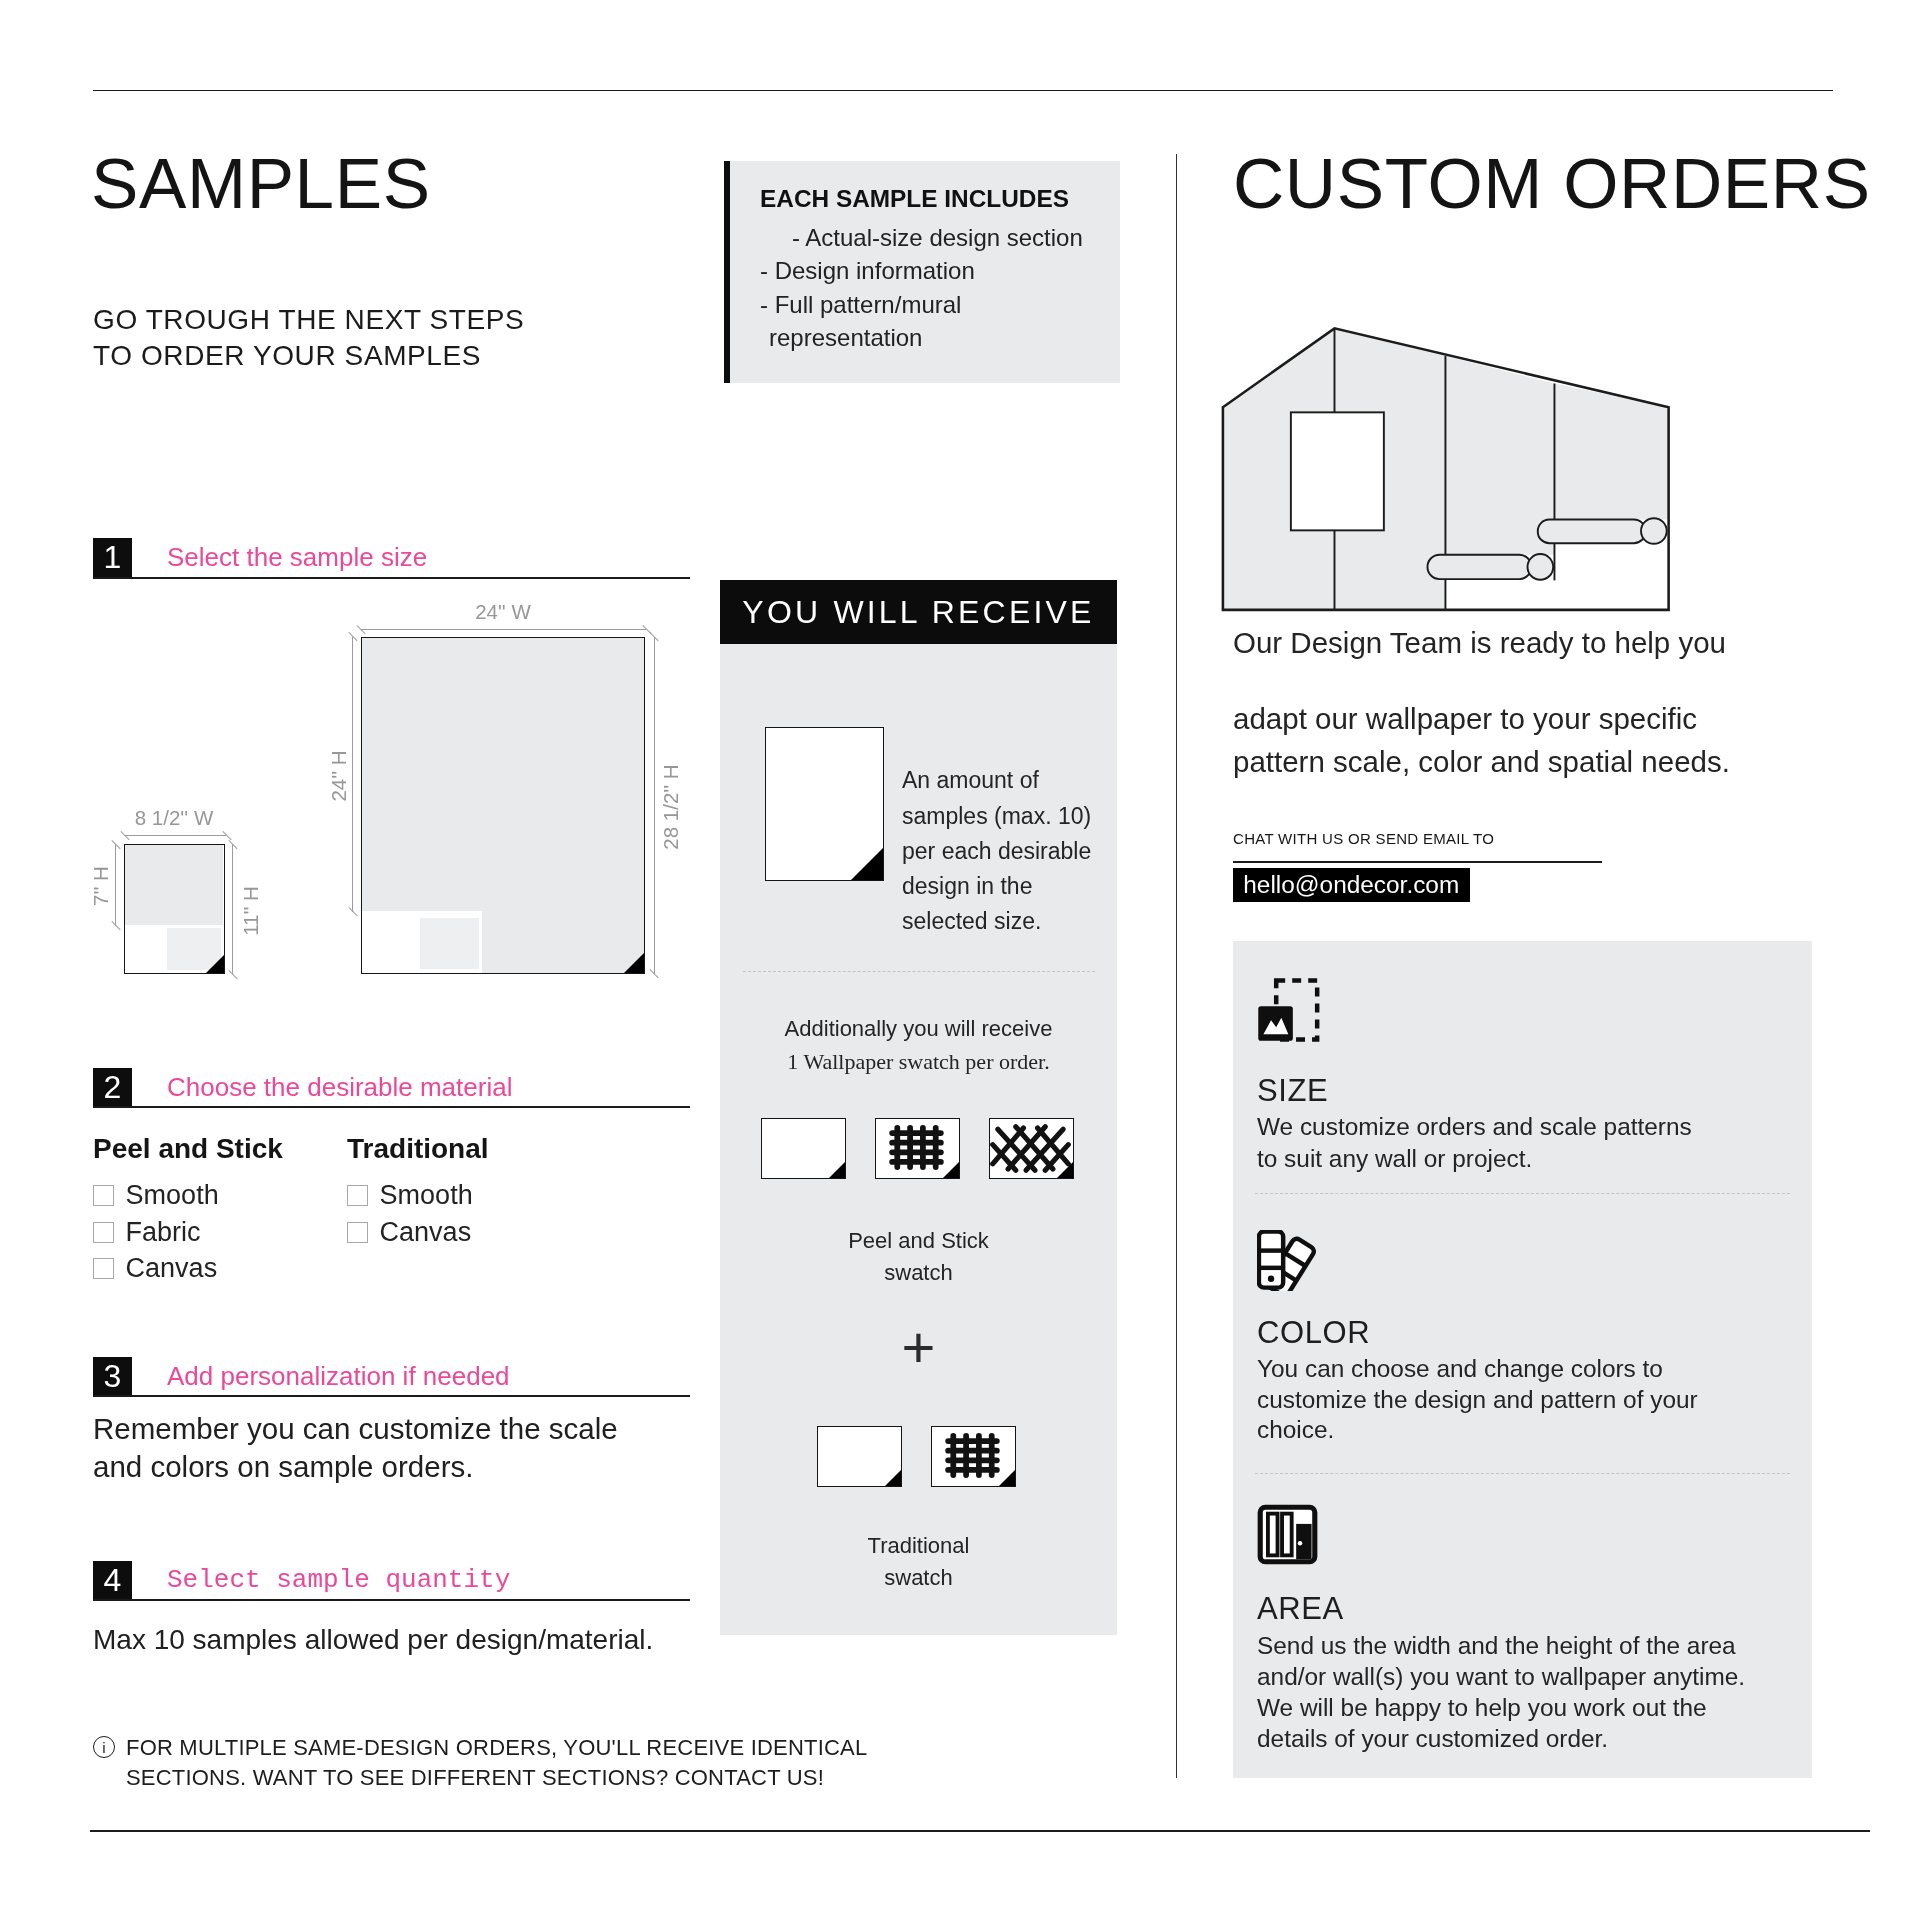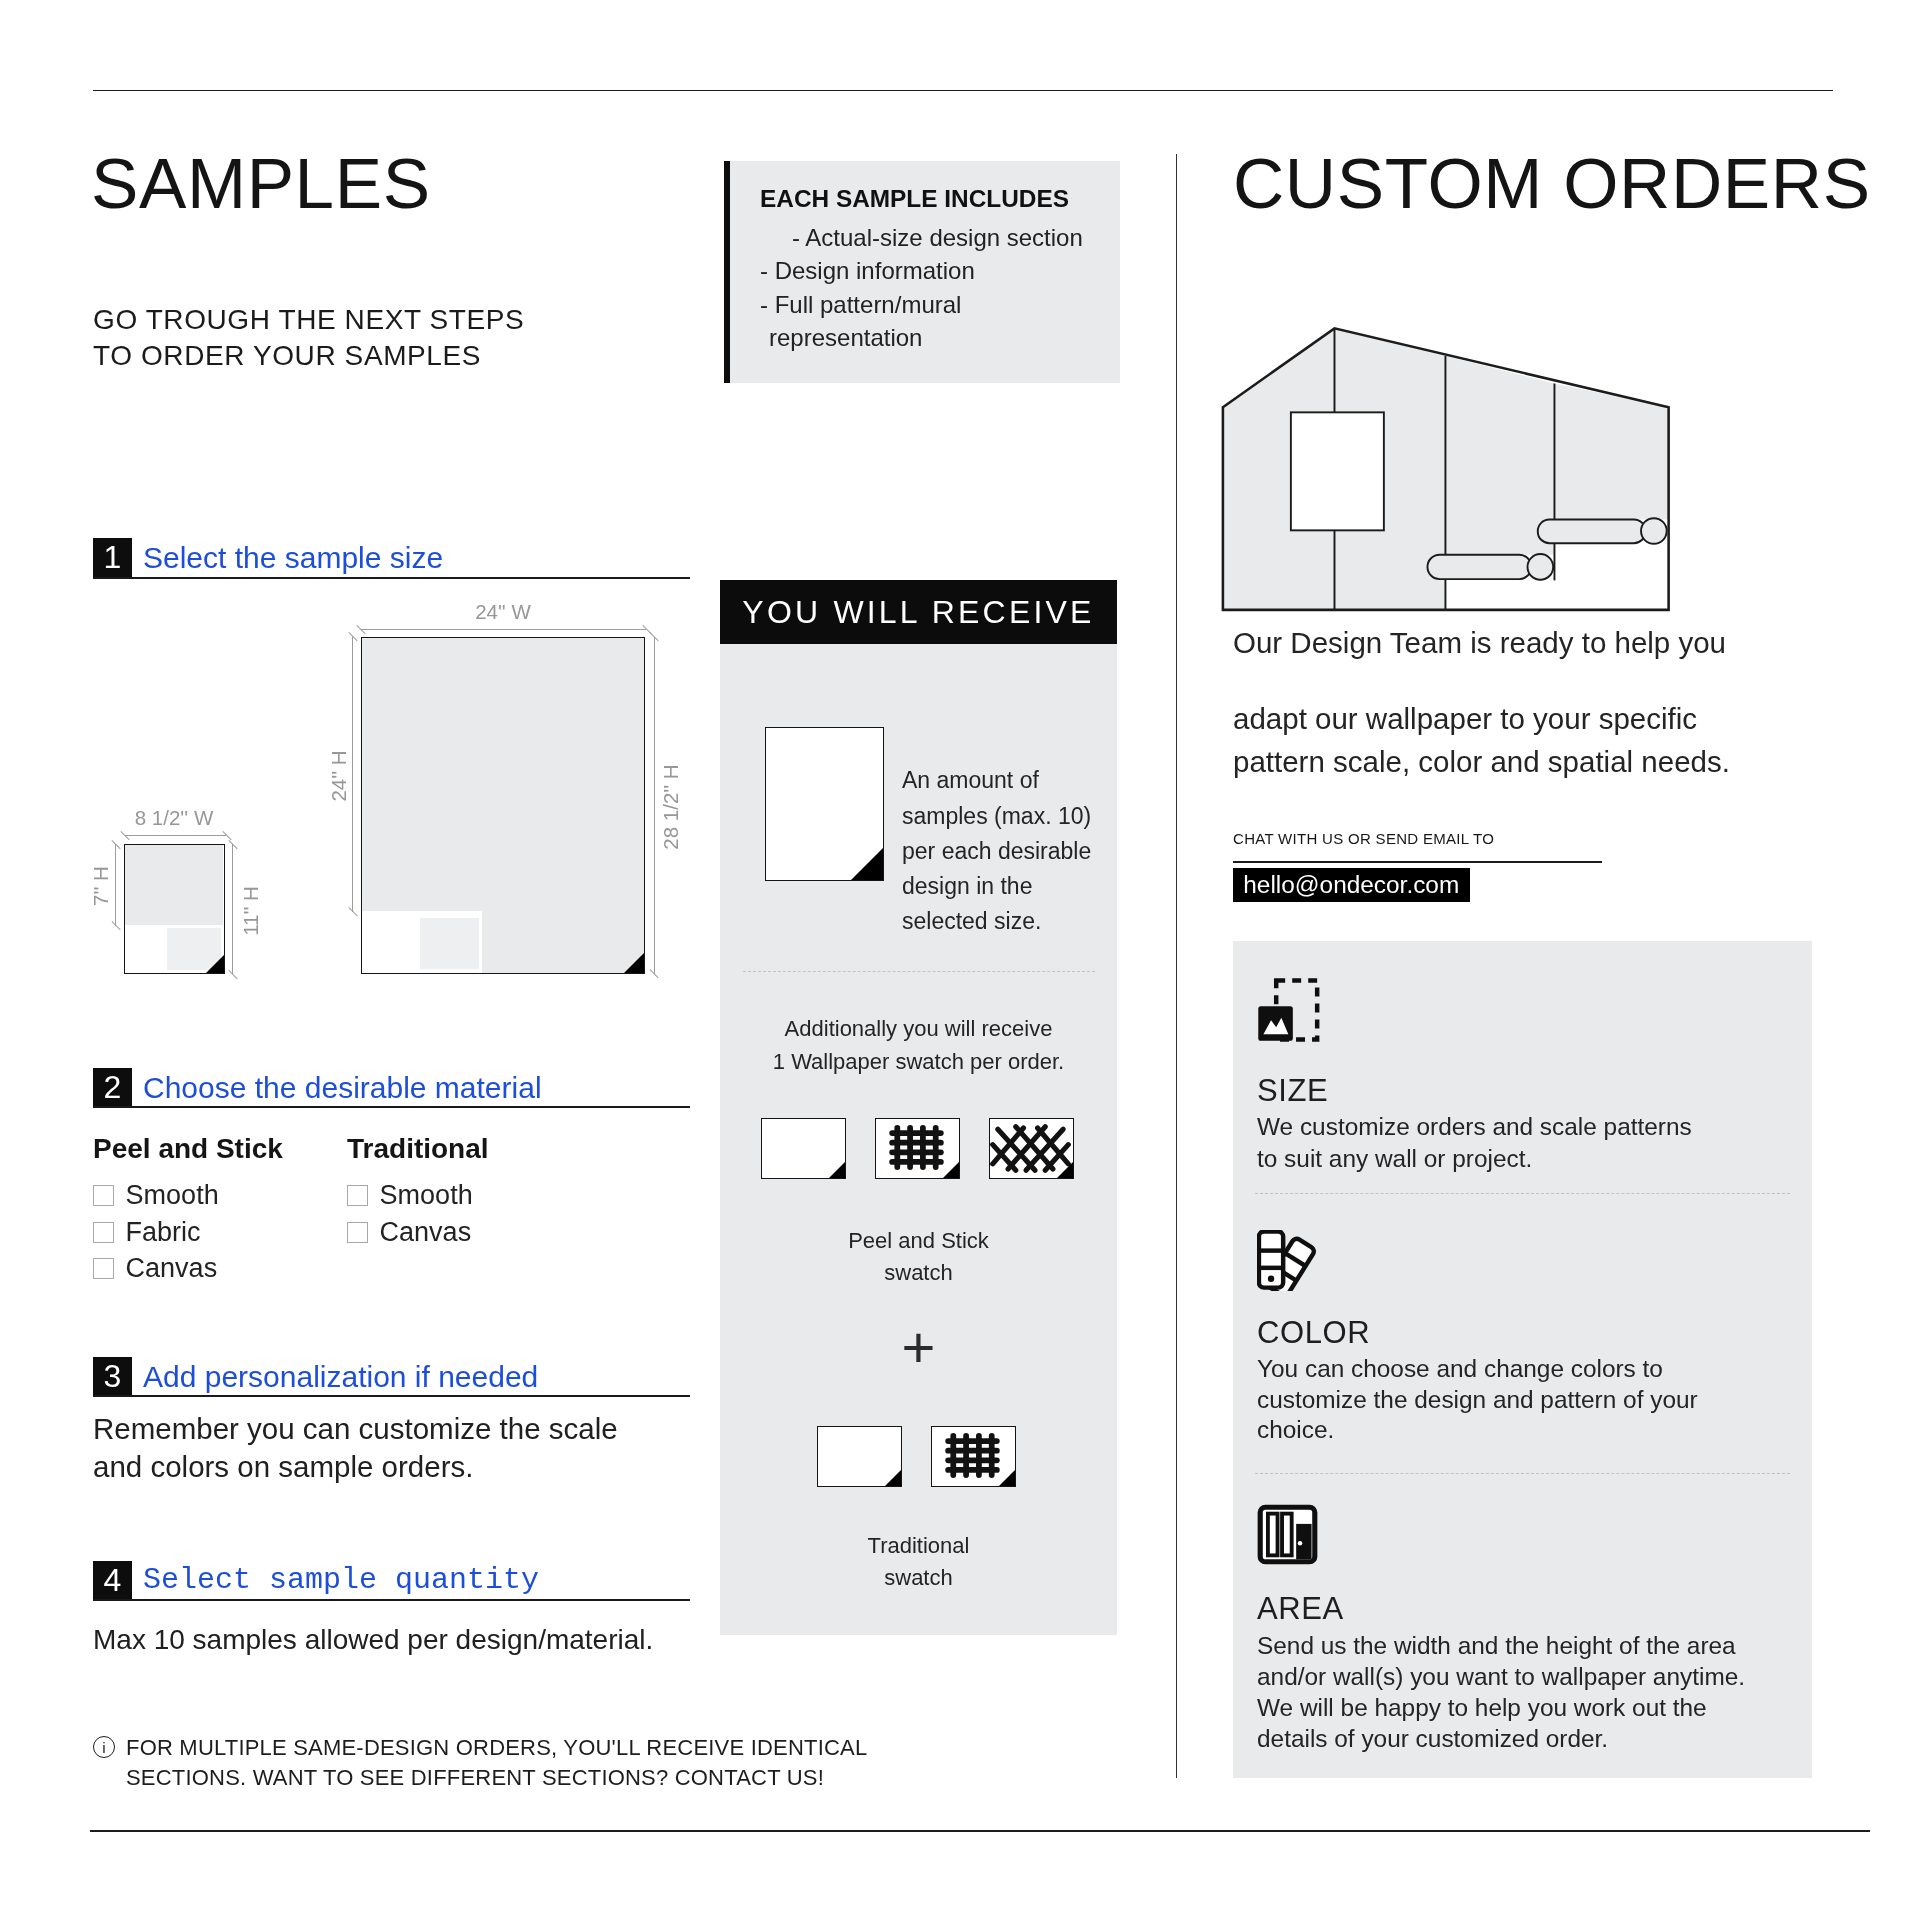--- a/index.html
+++ b/index.html
@@ -4,21 +4,21 @@
 <style>
   html,body{margin:0;padding:0;background:#ffffff;}
   #canvas{position:relative;width:1926px;height:1926px;background:#ffffff;overflow:hidden;
           font-family:"Liberation Sans",sans-serif;color:#1c1c1c;}
   .t{position:absolute;white-space:nowrap;}
   .h1{font-size:71px;font-weight:400;letter-spacing:0.6px;color:#141414;}
   .sub{font-size:28px;letter-spacing:0.6px;color:#1b1b1b;}
   .rule{position:absolute;background:#1c1c1c;}
   .stepnum{position:absolute;width:39px;height:39px;background:#0d0d0d;color:#ffffff;
            font-size:32px;text-align:center;line-height:39px;}
-  .steptitle{font-size:30px;color:#1d4ed8;}
+  .steptitle{font-size:26px;color:#ec4899;margin-left:24px;}
   .stepline{position:absolute;height:1.9px;background:#1a1a1a;width:597px;}
   .body46{font-size:29.5px;color:#202020;}
   .body44{font-size:28px;color:#202020;}
   .inclbox{position:absolute;left:724px;top:161px;width:390px;height:222px;
            background:#e9eaeb;border-left:6.4px solid #0d0d0d;}
   .incltitle{font-size:24.4px;font-weight:600;color:#111;}
   .inclitem{font-size:24px;color:#222;}
   .dimlabel{position:absolute;font-size:20.5px;color:#979797;text-align:center;}
   .dimline{position:absolute;background:#9c9c9c;}
   .tick{position:absolute;width:11.6px;height:1.3px;background:#9c9c9c;transform:rotate(45deg);}
@@ -152,21 +152,21 @@
   </div>
   <div class="t amount" style="left:902px;top:767px;">An amount of</div>
   <div class="t amount" style="left:902px;top:803px;">samples (max. 10)</div>
   <div class="t amount" style="left:902px;top:838px;">per each desirable</div>
   <div class="t amount" style="left:902px;top:873px;">design in the</div>
   <div class="t amount" style="left:902px;top:908px;">selected size.</div>
 
   <div class="dashed" style="left:743px;top:971px;width:352px;"></div>
 
   <div class="addl" style="top:1016px;">Additionally you will receive</div>
-  <div class="addl" style="top:1049px;">1 Wallpaper swatch per order.</div>
+  <div class="addl" style="top:1049px;font-family:Liberation Serif, serif;">1 Wallpaper swatch per order.</div>
 
   <div class="swatch" style="left:761px;top:1118px;">
     <div class="fold" style="border-width:0 0 16.7px 16.7px;border-color:transparent transparent #000 transparent;"></div>
   </div>
   <div class="swatch" style="left:875px;top:1118px;">
     <svg style="left:0;top:0;" width="81" height="57" viewBox="0 0 126 89">
       <g stroke="#121212" stroke-width="9" stroke-linecap="round">
         <line x1="33" y1="14" x2="33" y2="75"></line>
           <line x1="53" y1="14" x2="53" y2="75"></line>
         <line x1="73" y1="14" x2="73" y2="75"></line>

